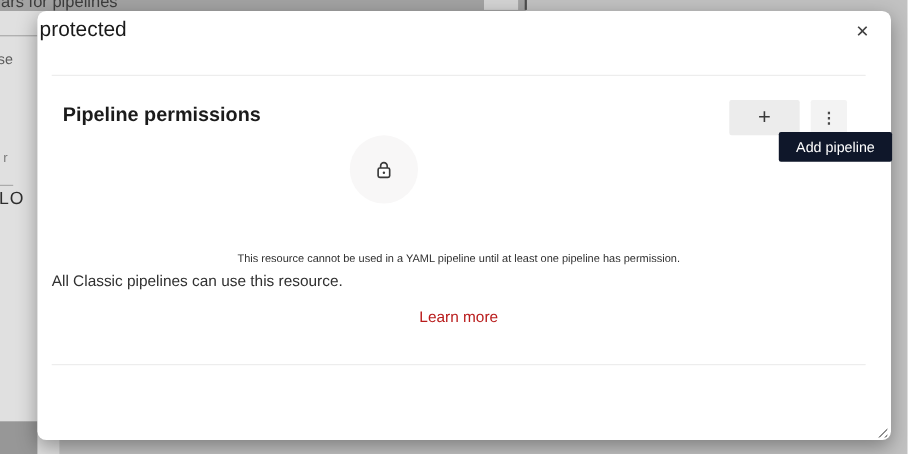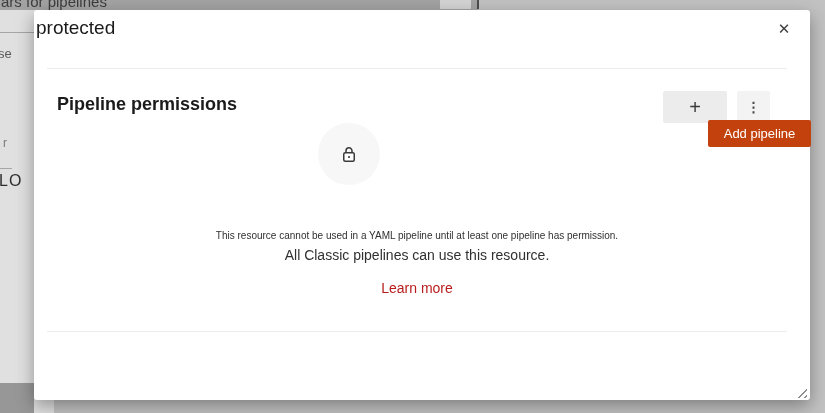--- a/index.html
+++ b/index.html
@@ -37,21 +37,21 @@
   .frag-r  { left:3px;  top:126px; font-size:12px; color:#7a7a7a; }
   .frag-lo { left:-1px; top:162px; font-size:16px; color:#2e2e2e; letter-spacing:1px; }
   .bg-darkblock {
     position:absolute; left:0; top:373px; width:34px; height:30px;
     background:#979797;
   }
 
   
   .modal {
     position:absolute; left:34px; top:10px; width:776px; height:390px;
-    background:#ffffff; border-radius:3px;
+    background:#ffffff; border-radius:8px;
     box-shadow:0 6px 18px rgba(0,0,0,0.35);
     z-index:5;
   }
   .modal-title {
     position:absolute; left:2px; top:7px;
     font-size:19px; color:#1a1a1a; font-weight:400;
   }
   .close-btn {
     position:absolute; right:16px; top:9px; width:20px; height:20px;
     display:flex; align-items:center; justify-content:center;
@@ -76,42 +76,42 @@
   }
   .btn-more {
     position:absolute; left:690px; top:22px; width:33px; height:32px;
     background:#f3f3f3; border:none; border-radius:2px;
     font-size:14px; font-weight:700; color:#4a4a4a;
     display:flex; align-items:center; justify-content:center; cursor:pointer;
     font-family:"Liberation Sans", sans-serif;
   }
   .tooltip {
     position:absolute; right:-1px; top:110px; width:103px; height:27px;
-    background:#c2410c; border-radius:2px; z-index:8;
+    background:#0f172a; border-radius:2px; z-index:8;
     display:flex; align-items:center; justify-content:center;
     font-size:13px; color:#ffffff; white-space:nowrap;
   }
 
   
   .zero-circle {
     position:absolute; left:271px; top:54px; width:62px; height:62px;
     border-radius:50%; background:#f8f7f7;
     display:flex; align-items:center; justify-content:center;
   }
   .zero-heading {
     position:absolute; left:0; top:139px; width:100%;
     text-align:center; font-size:16px; font-weight:700; color:#1b1b1b;
   }
   .zero-line1 {
     position:absolute; left:0; top:161px; width:100%;
     text-align:center; font-size:10px; color:#303030;
   }
   .zero-line2 {
     position:absolute; left:0; top:178px; width:100%;
-    text-align:center; font-size:14px; color:#303030;
+    font-size:14px; color:#303030;
   }
   .zero-link {
     position:absolute; left:0; top:195px; width:100%;
     text-align:center; font-size:14px; color:#b91c1c;
     cursor:pointer; text-decoration:none;margin-top:16px;
   }
 
   
   .resize-grip {
     position:absolute; right:3px; bottom:2px; width:13px; height:13px;

